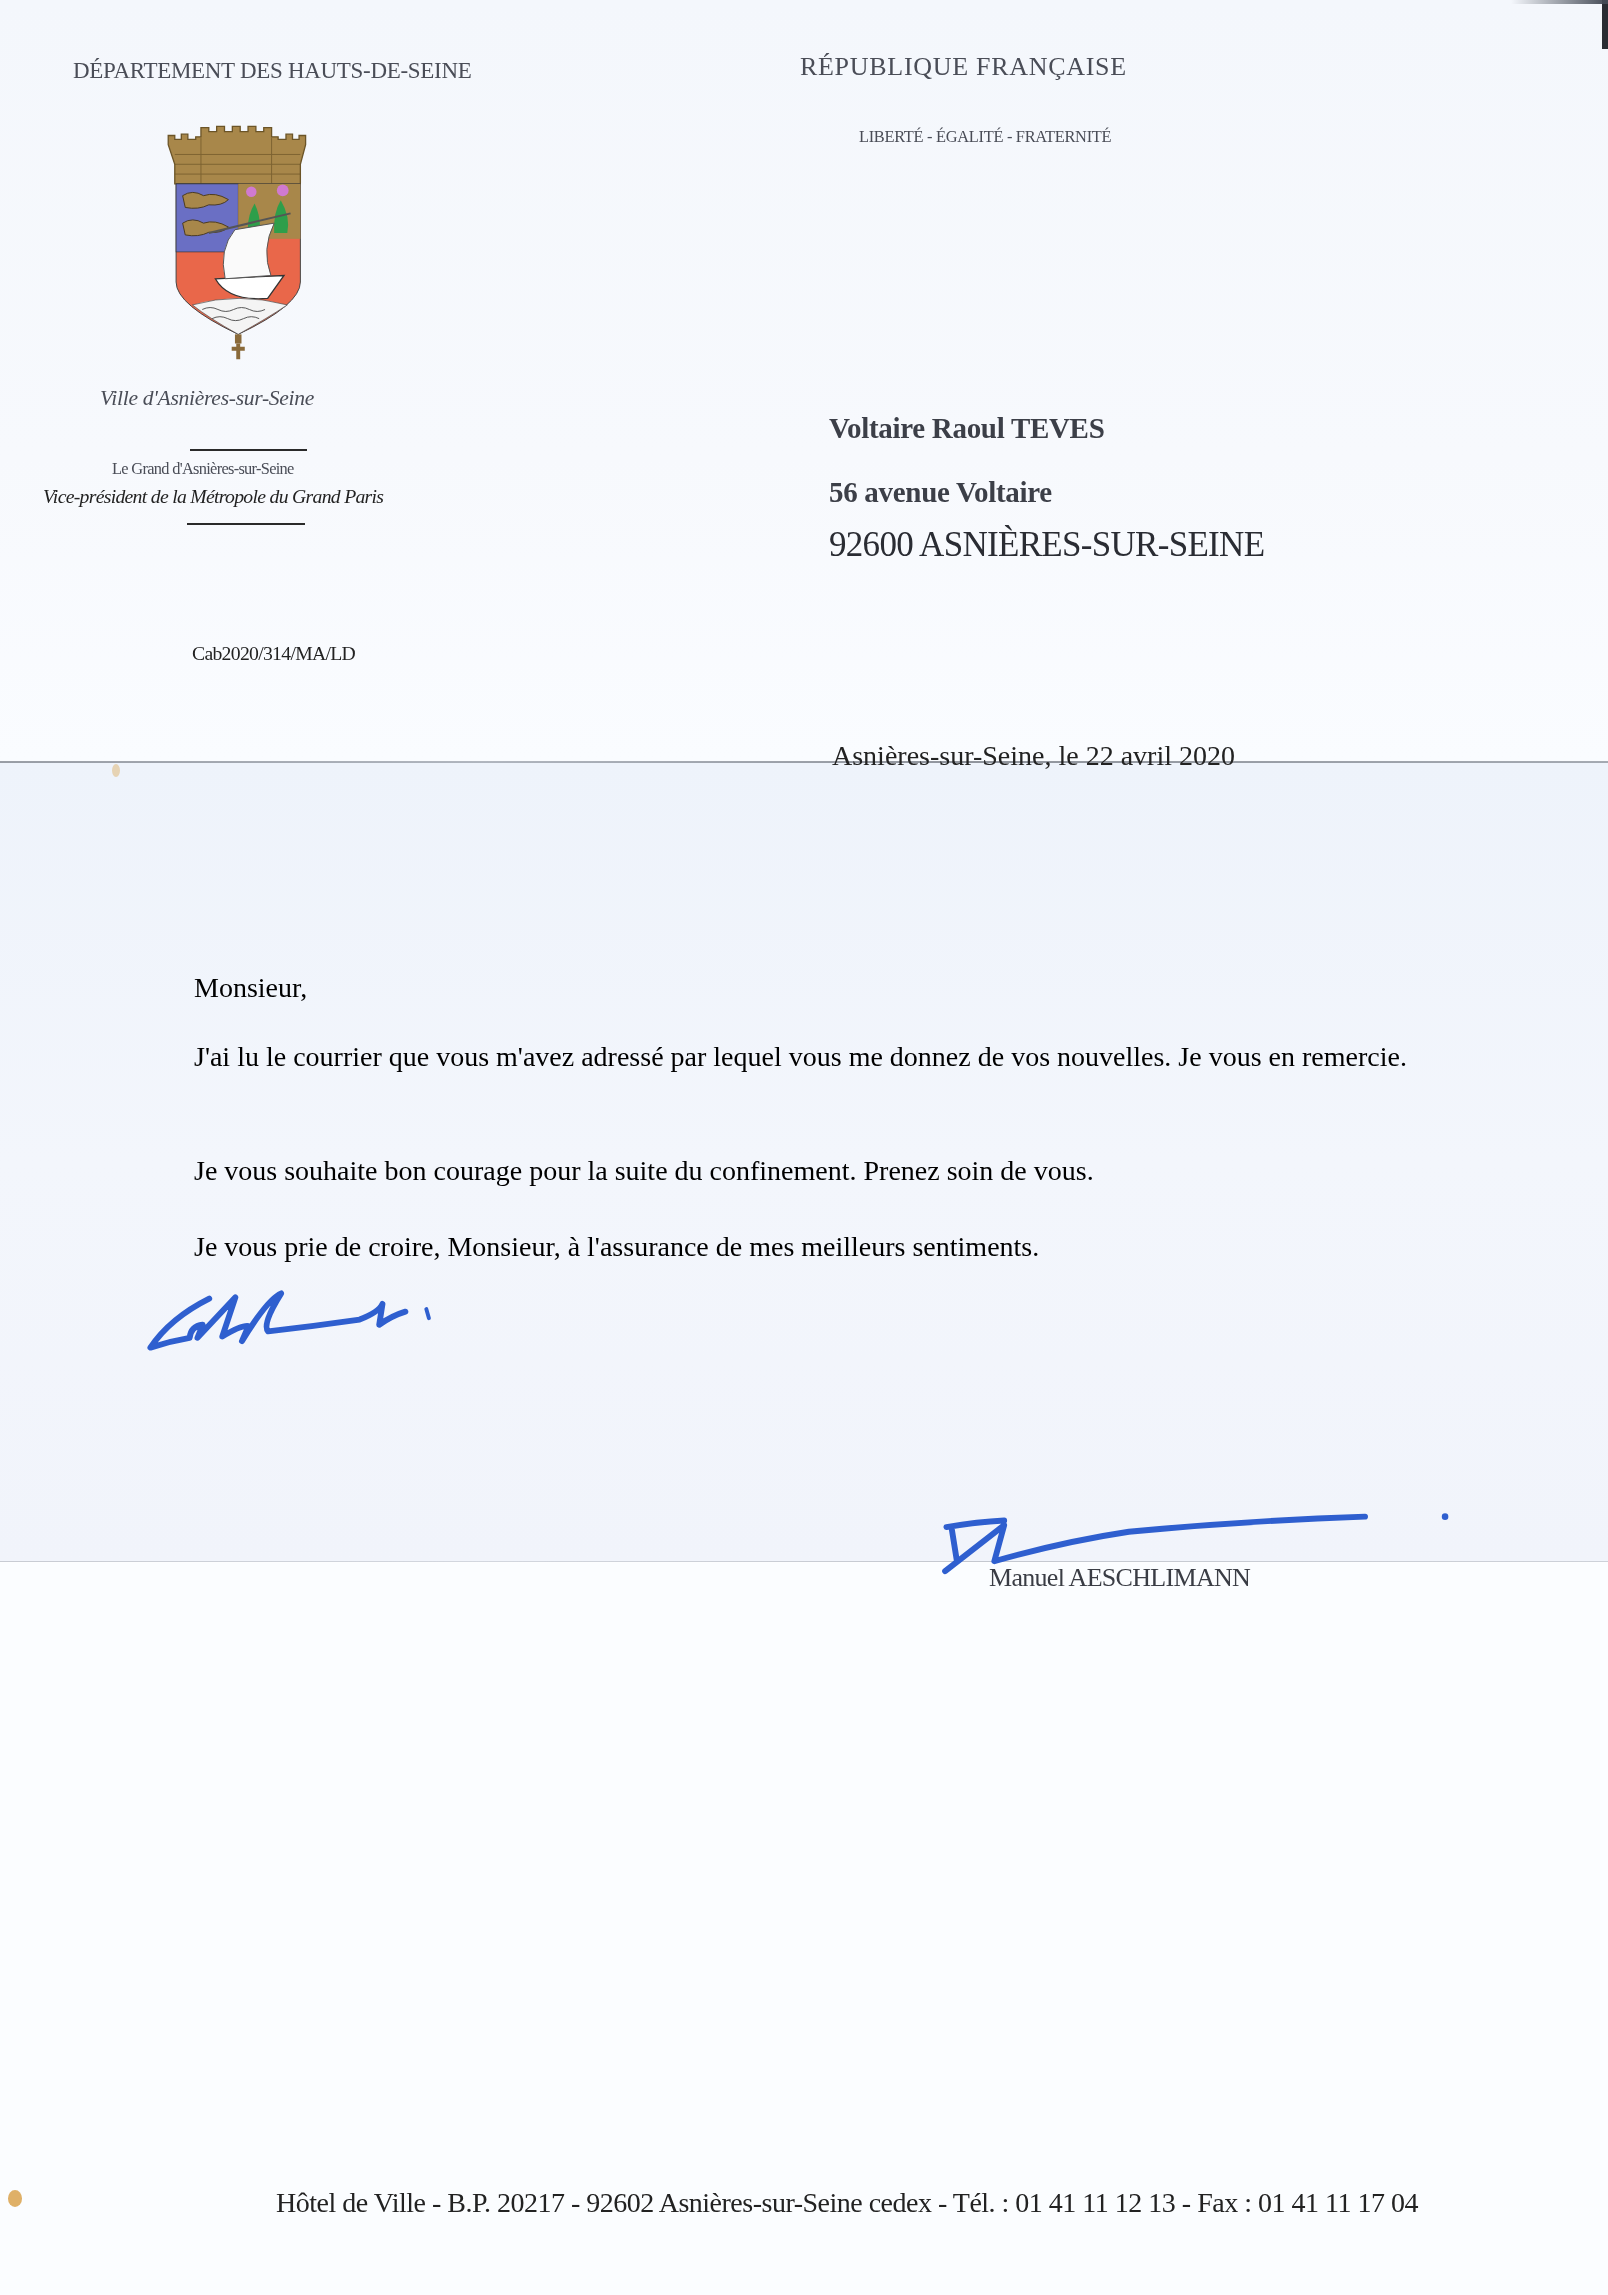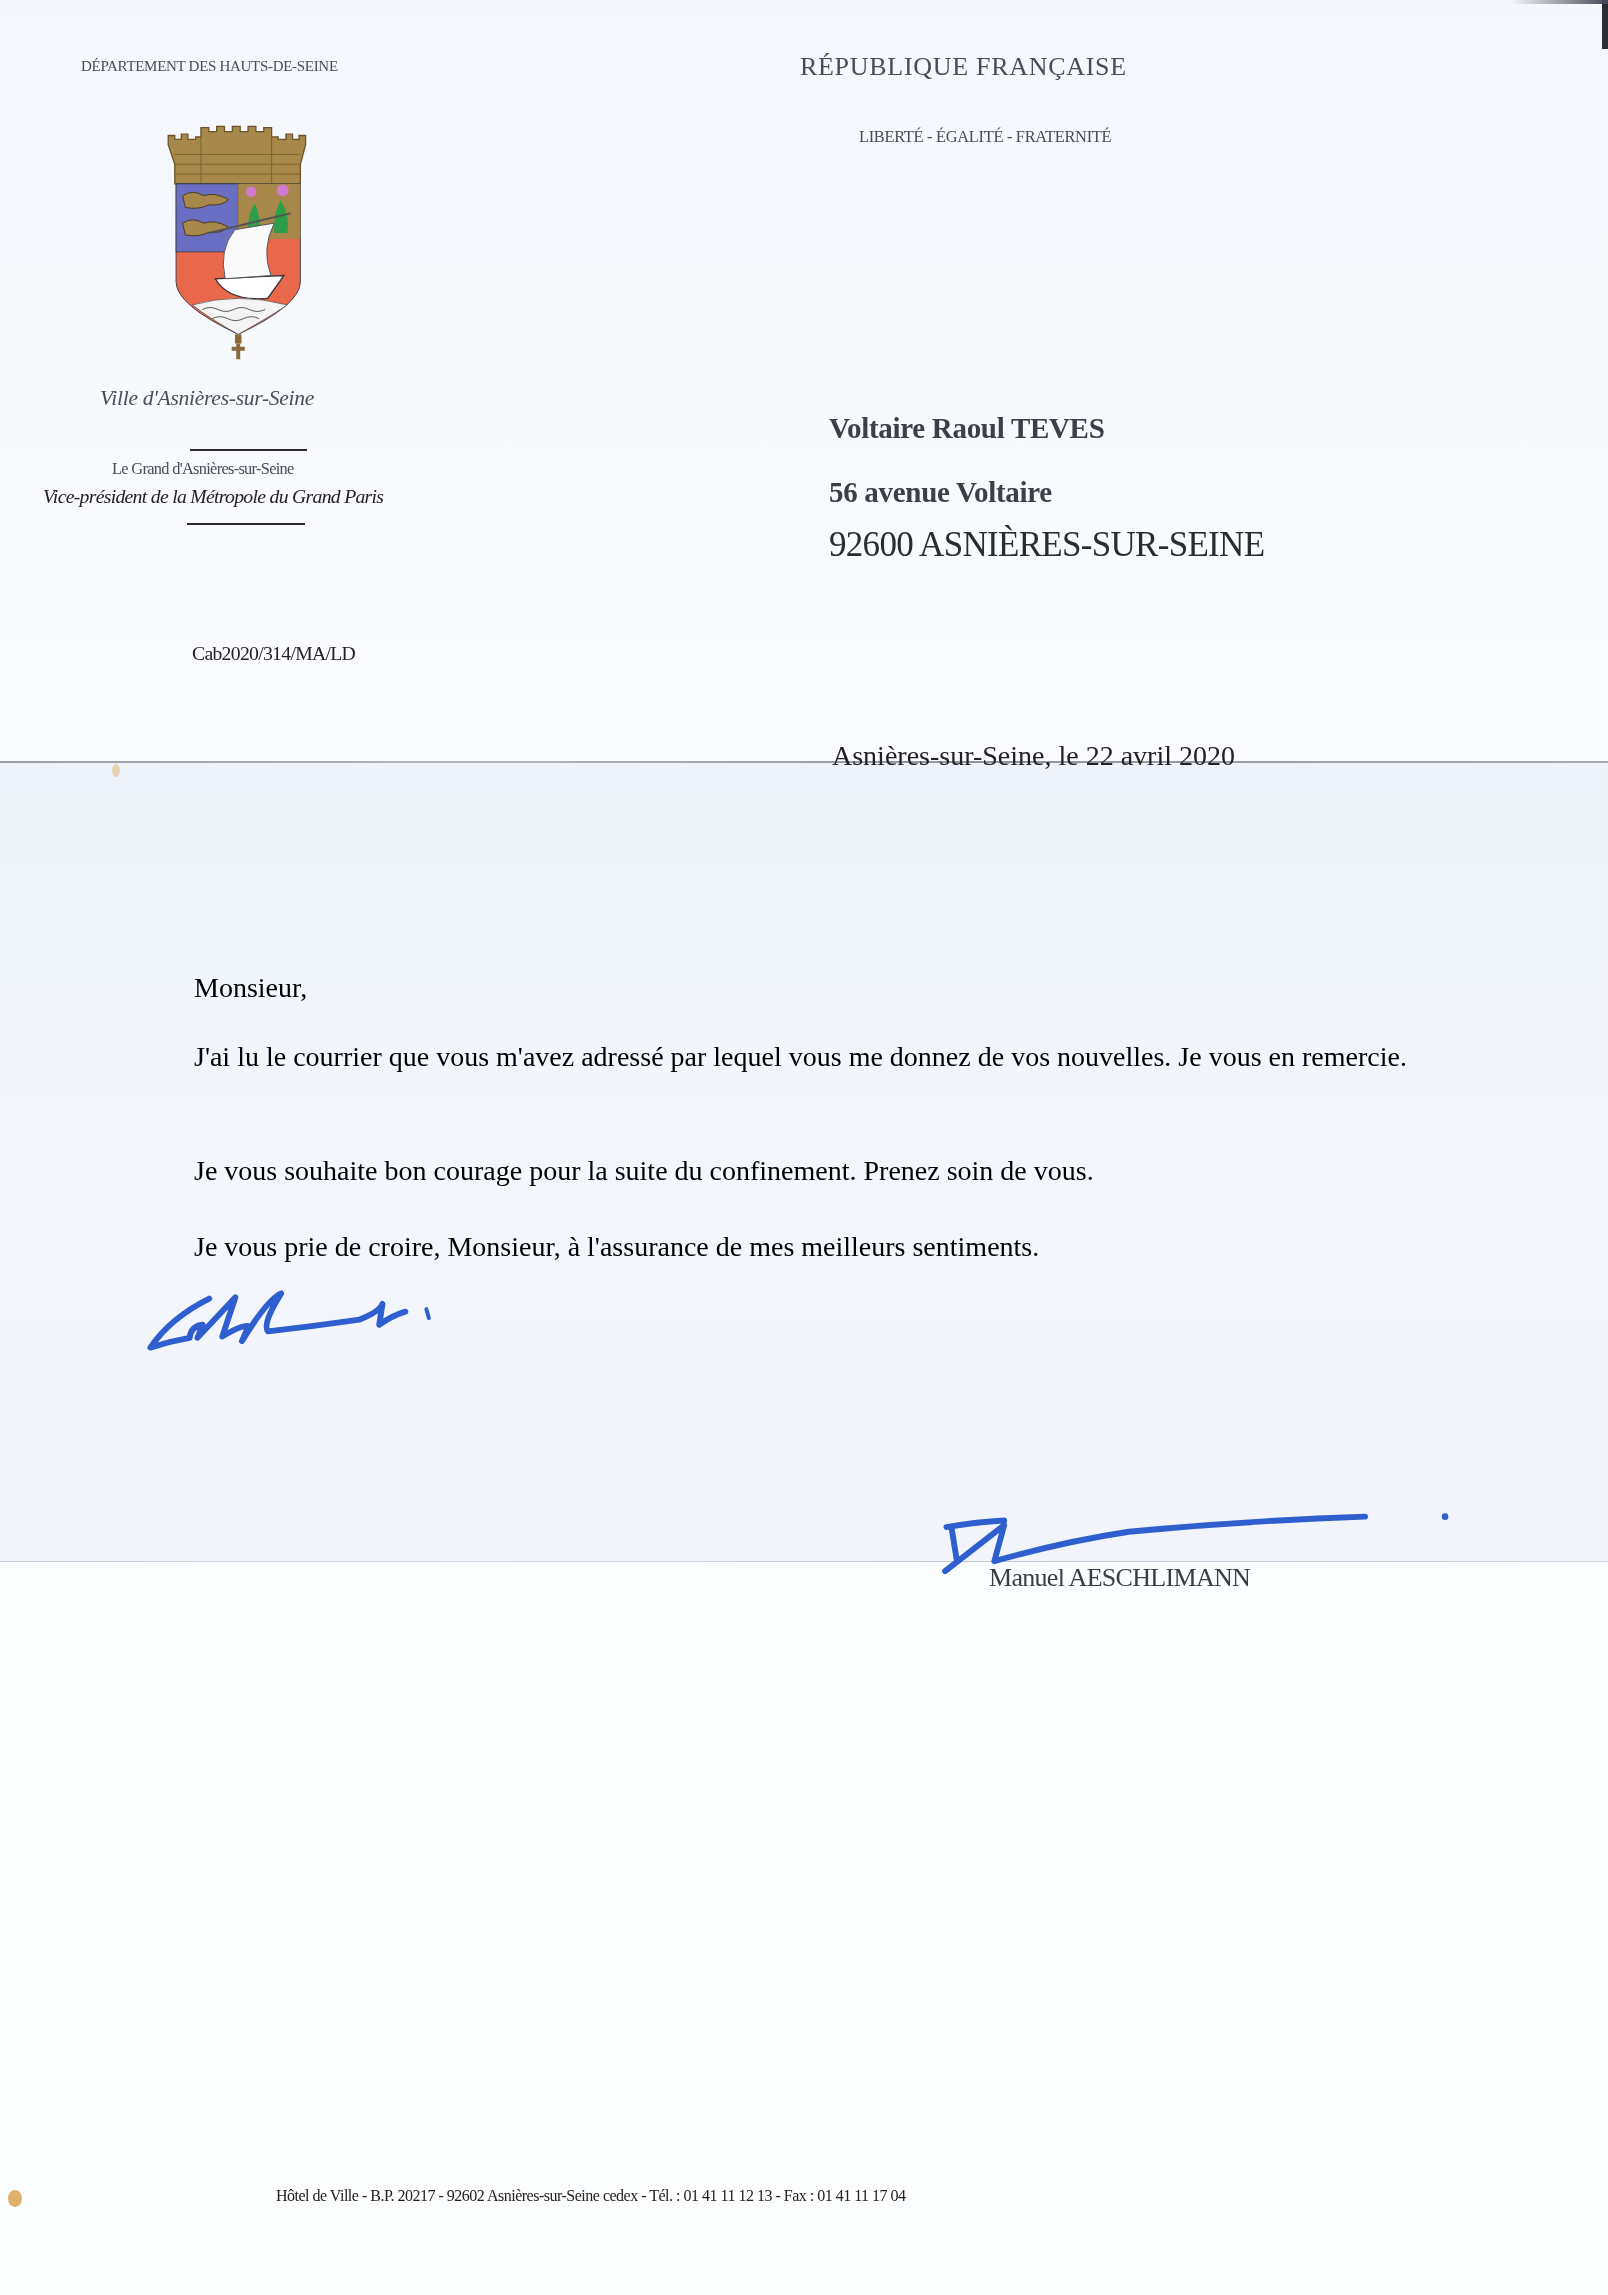--- a/index.html
+++ b/index.html
@@ -19,21 +19,21 @@
     background: linear-gradient(90deg, #7a7f88, #9aa0aa 30%, #6f747d 60%, #8a9099); opacity: .75; }
   .fold.f1 { top: 761px; }
   .fold.f2 { top: 1561px; height: 1.3px; opacity: .35; }
   .corner-shadow { position: absolute; right: 0; top: 0; width: 6.6px; height: 49px; background: #2a2d33; }
   .top-shadow { position: absolute; right: 0; top: 0; width: 98px; height: 3.9px; background: linear-gradient(90deg, transparent, #444a55); }
   .stain { position: absolute; border-radius: 50%; background: #d9a24c; opacity: .85; }
 
   .abs { position: absolute; white-space: nowrap; }
   .soft { color: #4a4d57; filter: blur(0.4px); }
 
-  .dept { left: 73px; top: 58px; font-size: 15px; letter-spacing: -0.3px; margin-left: 8px; }
+  .dept { left: 73px; top: 58px; font-size: 23px; letter-spacing: -0.3px; }
   .republique { left: 800px; top: 52px; font-size: 26px; letter-spacing: 0.7px; }
   .devise { left: 843px; top: 127px; font-size: 16.4px; letter-spacing: -0.3px; margin-left: 16px; }
 
   .crest { position: absolute; left: 163px; top: 118px; width: 157px; height: 243px; }
 
   .ville { left: 100px; top: 386px; font-size: 21.6px; font-style: italic; letter-spacing: -0.3px; }
   .rule { position: absolute; height: 2px; background: #2a2a2a; }
   .rule.r1 { left: 190px; top: 449px; width: 117px; }
   .rule.r2 { left: 187px; top: 523px; width: 118px; }
   .maire { left: 112px; top: 459px; font-size: 16.4px; letter-spacing: -0.7px; }
@@ -51,21 +51,21 @@
   .salut { top: 970px; }
   .p1 { top: 1039px; }
   .p2 { top: 1153px; }
   .p3 { top: 1229px; }
   .justify { text-align: justify; text-align-last: left; }
 
   .sig1 { position: absolute; left: 143px; top: 1279px; width: 394px; height: 85px; }
   .sig2 { position: absolute; left: 932px; top: 1489px; width: 538px; height: 92px; }
   .signer { left: 989px; top: 1563px; font-size: 26px; color: #3a3d45; letter-spacing: -0.7px; }
 
-  .footer { left: 276px; top: 2187px; font-size: 16px; color: #222; letter-spacing: -0.5px; }
+  .footer { left: 276px; top: 2187px; font-size: 28px; color: #222; letter-spacing: -0.5px; }
 </style>
 </head>
 <body>
 
 <div class="band-top"></div>
 <div class="band-mid"></div>
 <div class="band-bot"></div>
 <div class="fold f1"></div>
 <div class="fold f2"></div>
 <div class="corner-shadow"></div>

